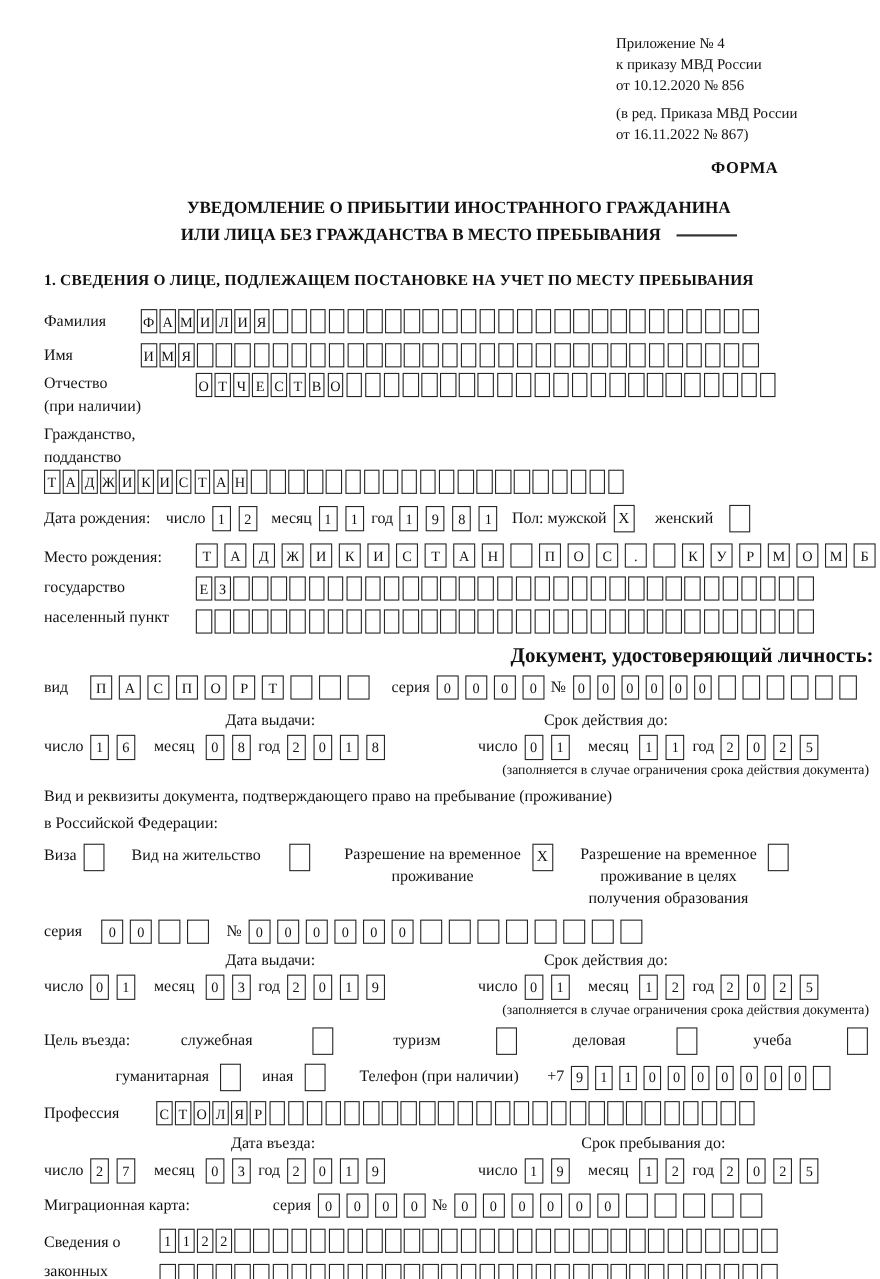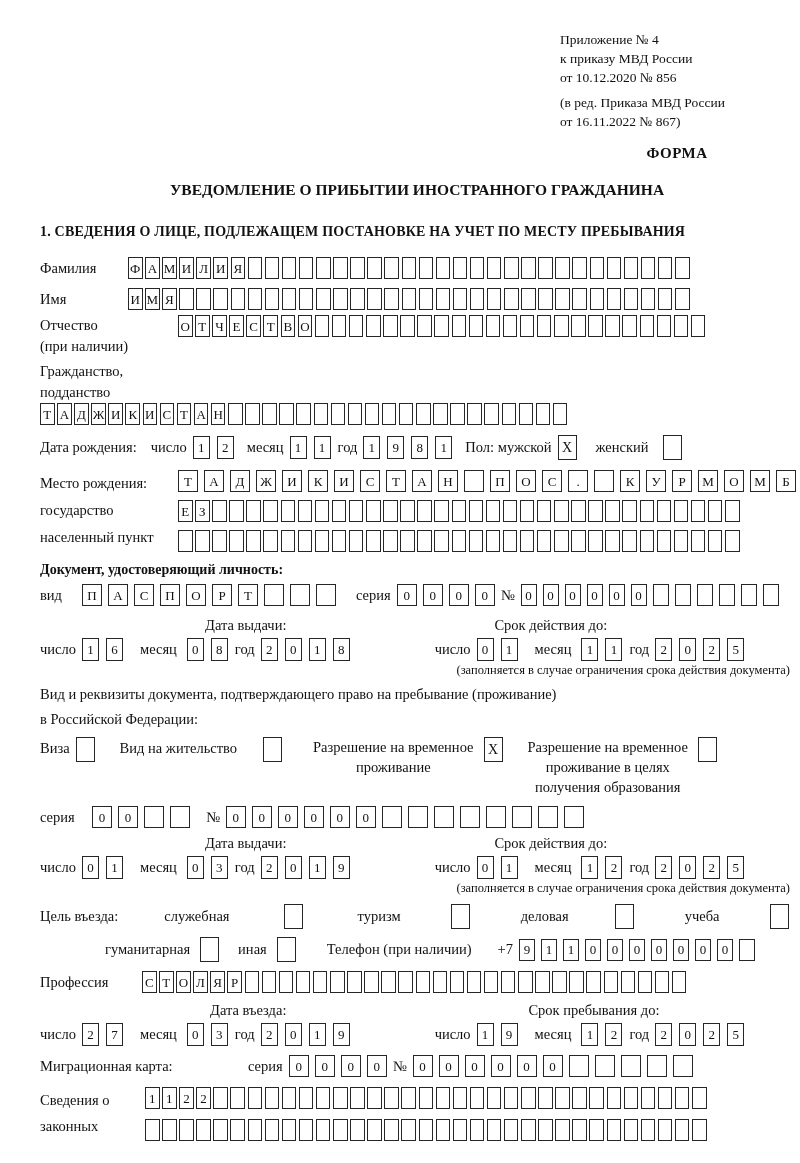--- a/index.html
+++ b/index.html
@@ -24,21 +24,21 @@
     width:14.5px;height:22px;border:1.7px solid #262626;margin-right:5px;
     font-size:13px;line-height:1;flex:0 0 auto;
   }
   .cell.c{margin-right:2.6px;}
   .cell.w{width:20px;margin-right:6px;}
   .cell.p{width:16px;margin-right:6px;}
   .cell.d{width:17px;margin-right:7px;height:23px;}
   .cell.cb{width:19px;height:25px;font-size:14px;}
   .stack .cells{margin-bottom:8px;}
   .stack .cells:last-child{margin-bottom:0;}
-  .dochead{margin-top:10px;text-align:left;font-weight:bold;font-size:14px;}
+  .dochead{margin-top:10px;text-align:right;font-weight:bold;font-size:19px;}
   .note{font-size:12.5px;text-align:right;margin-top:2px;padding-right:4px;}
   .hdrrow{display:flex;font-size:14.5px;margin-top:10px;}
   .g6{margin-left:6px;} .g10{margin-left:10px;} .g14{margin-left:14px;}
   .g20{margin-left:20px;} .g26{margin-left:26px;}
   .permitlbl{font-size:14.5px;text-align:center;line-height:20px;}
   .txt{font-size:14.5px;margin-top:8px;}
 </style>
 </head>
 <body>
 
@@ -48,20 +48,21 @@
     <div>Приложение № 4</div>
     <div>к приказу МВД России</div>
     <div>от 10.12.2020 № 856</div>
     <div class="gap">(в ред. Приказа МВД России</div>
     <div>от 16.11.2022 № 867)</div>
   </div>
   <div class="forma">ФОРМА</div>
 
   <div class="title">
     <div>УВЕДОМЛЕНИЕ О ПРИБЫТИИ ИНОСТРАННОГО ГРАЖДАНИНА</div>
+    <div><span>ИЛИ ЛИЦА БЕЗ ГРАЖДАНСТВА В МЕСТО ПРЕБЫВАНИЯ</span><span class="uline"></span></div>
   </div>
 
   <div class="sec">1. СВЕДЕНИЯ О ЛИЦЕ, ПОДЛЕЖАЩЕМ ПОСТАНОВКЕ НА УЧЕТ ПО МЕСТУ ПРЕБЫВАНИЯ</div>
 
   <div class="row" style="margin-top:16px;">
     <span class="lbl" style="width:88px;">Фамилия</span>
     <span class="cells">
         <span class="cell c">Ф</span>
         <span class="cell c">А</span>
         <span class="cell c">М</span>

